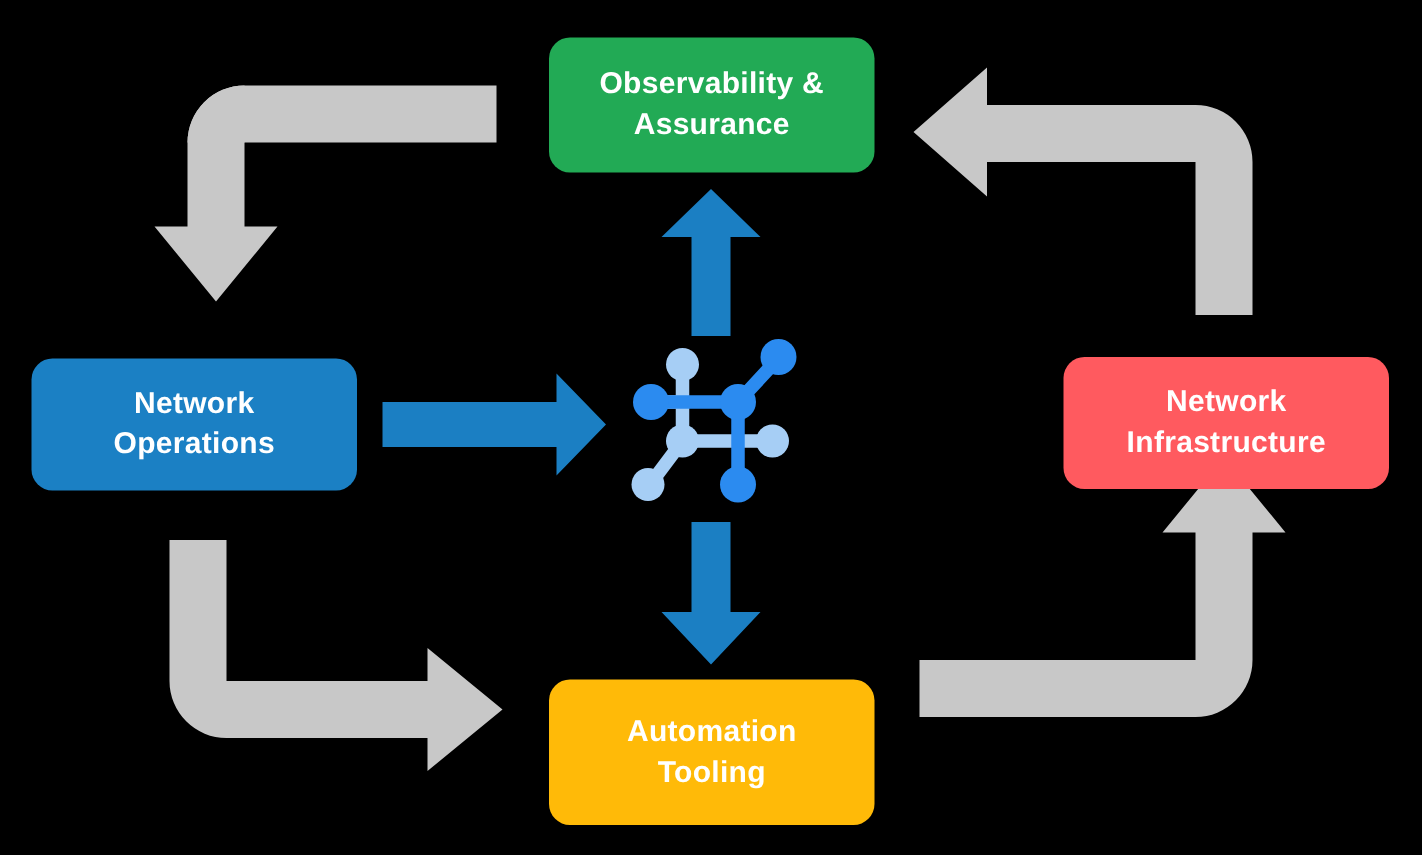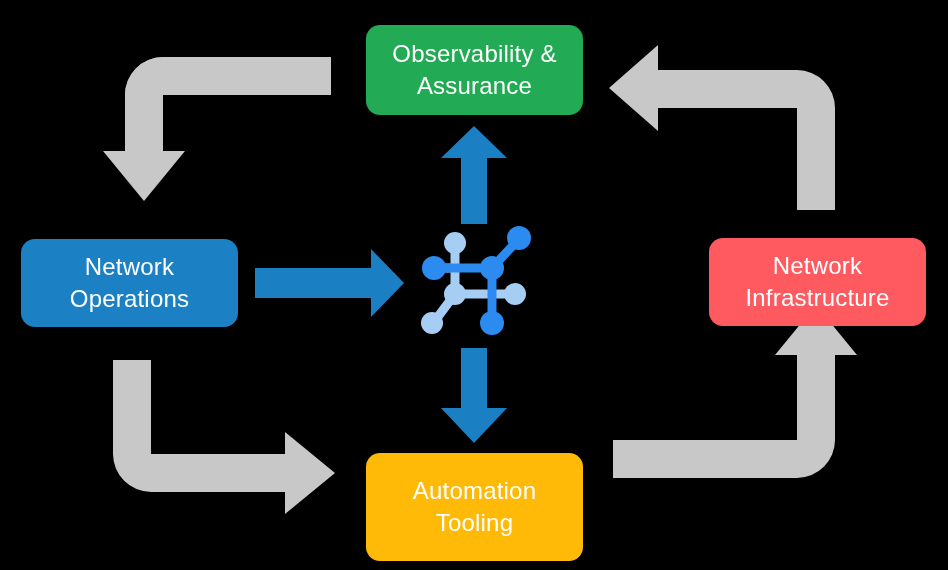--- a/index.html
+++ b/index.html
@@ -11,32 +11,32 @@
     font-family:"Liberation Sans", sans-serif;
   }
   .node-box{
     position:absolute;
     border-radius:14px;
     display:flex;
     align-items:center;
     justify-content:center;
     text-align:center;
     color:#ffffff;
-    font-size:24px;
+    font-size:20px;
     line-height:1.33;
-    font-weight:400;
+    font-weight:700;
     letter-spacing:0.2px;
     box-sizing:border-box;
     padding:2px 10px;
     white-space:pre-line;
   }
   #box-observability{ left:366px; top:25px;  width:217px; height:90px; background:#22AA55; }
   #box-operations   { left:21px;  top:239px; width:217px; height:88px; background:#1B80C4; }
   #box-infrastructure{left:709px; top:238px; width:217px; height:88px; background:#FF5A5F; }
-  #box-automation   { left:366px; top:453px; width:217px; height:108px; background:#FFBA08; }
+  #box-automation   { left:366px; top:453px; width:217px; height:97px; background:#FFBA08; }
 
   #svg-layer{position:absolute;left:0;top:0;width:948px;height:570px;}
 </style>
 </head>
 <body>
 
 <div id="stage">
 
   <svg id="svg-layer" viewBox="0 0 948 570">
 

